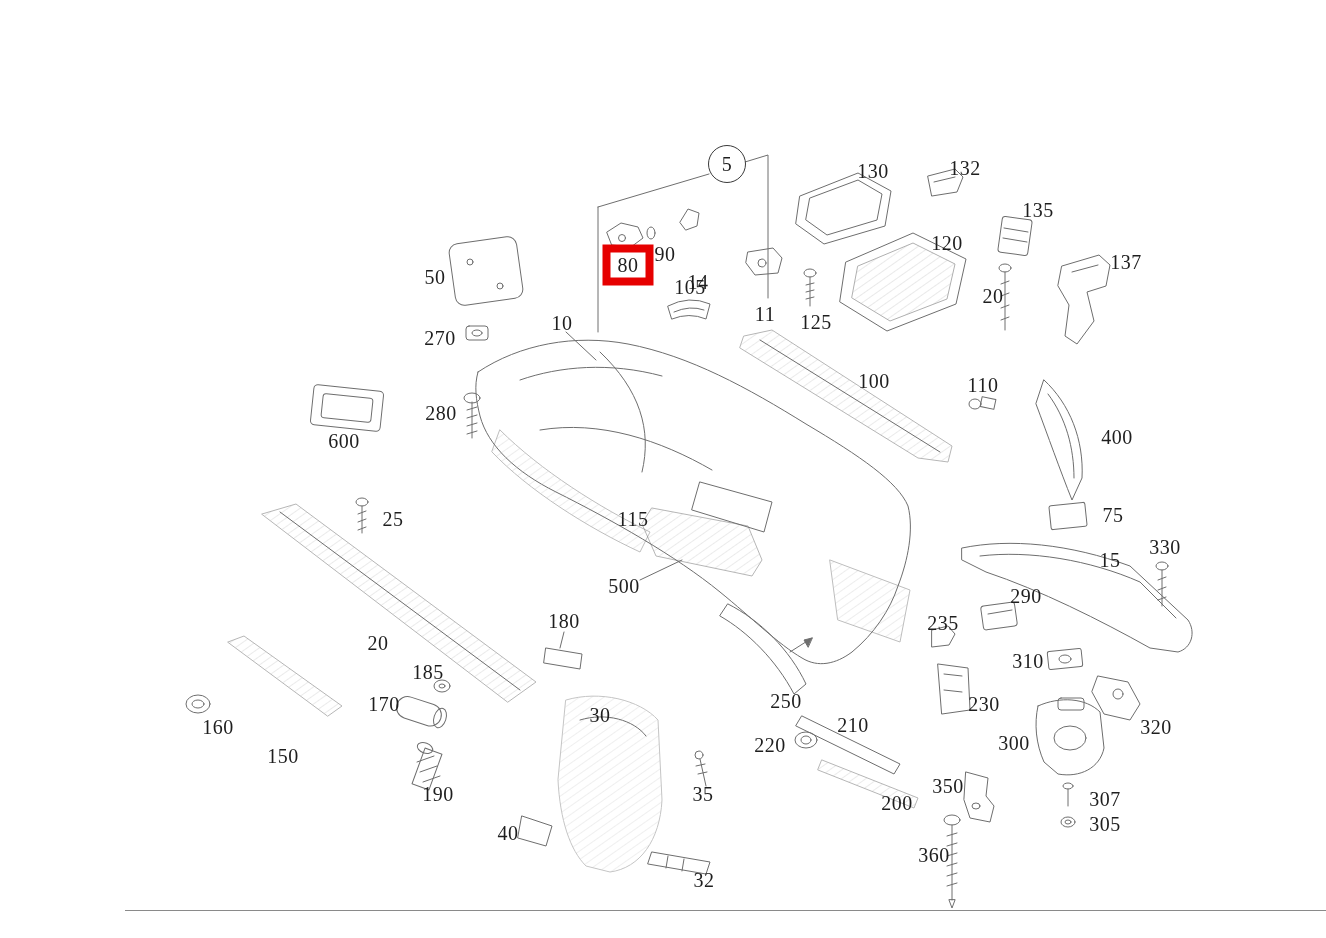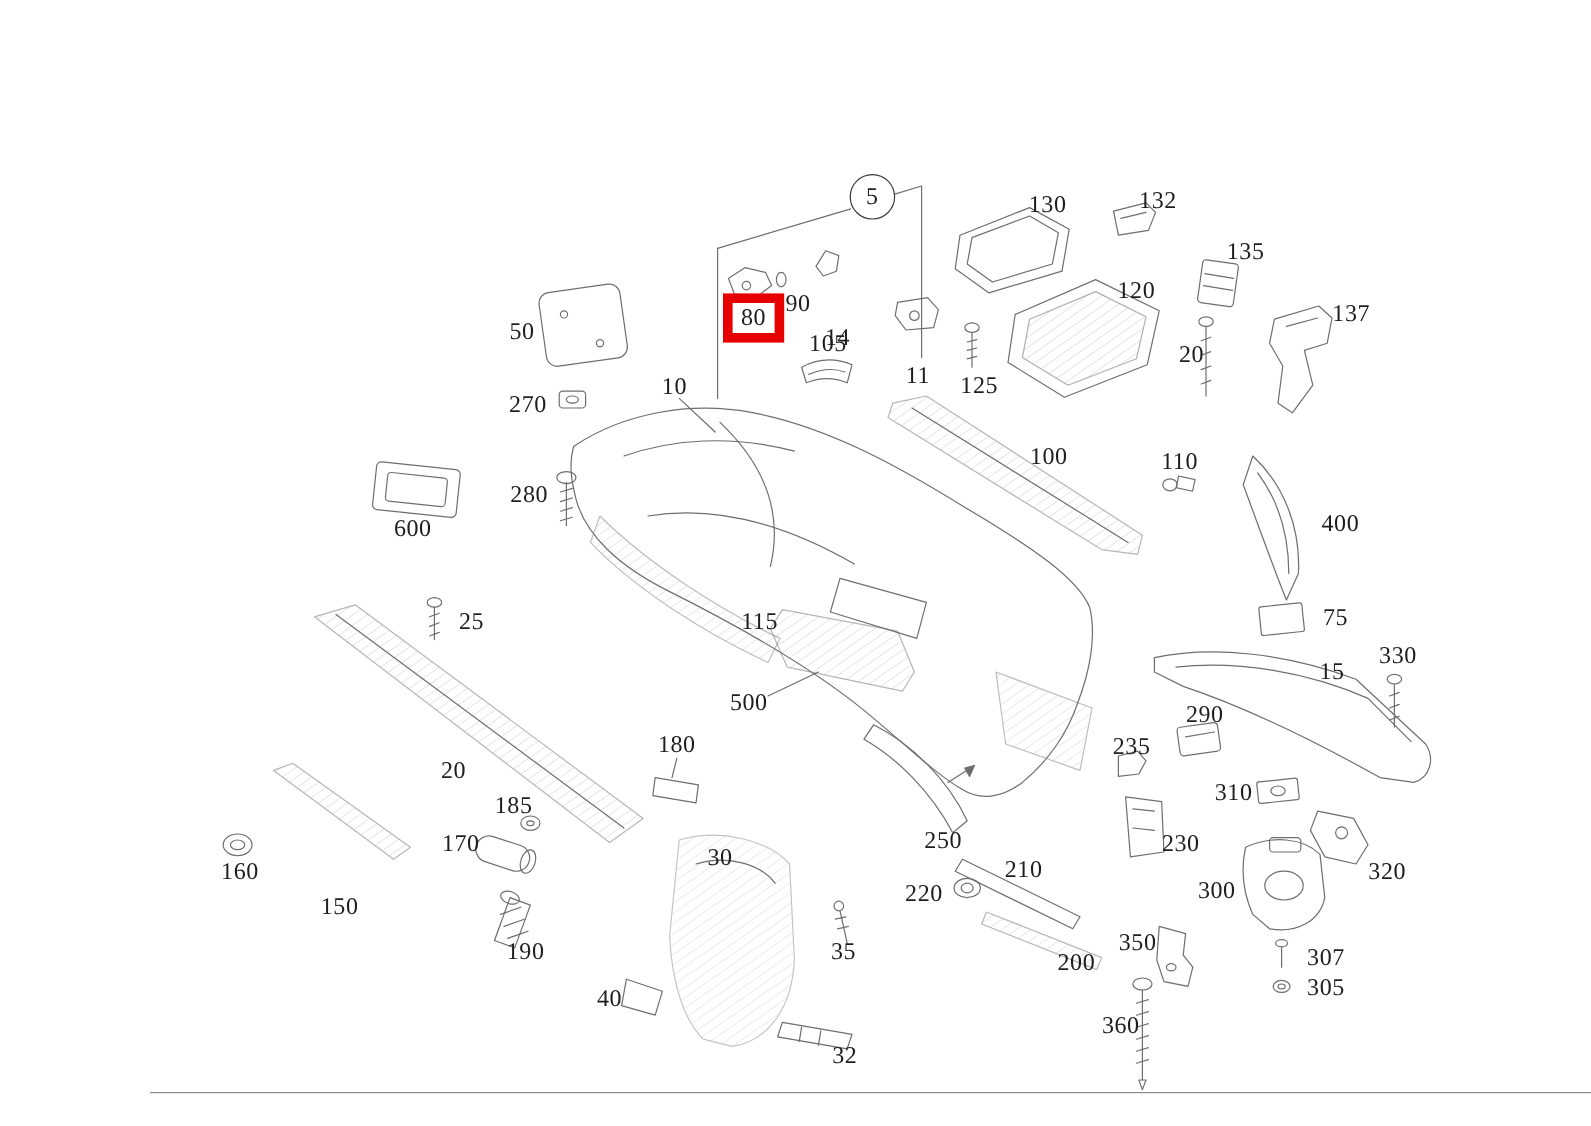--- a/index.html
+++ b/index.html
@@ -270,29 +270,29 @@
       <div class="part-label" style="left: 983px; top: 385px;">110</div>
       <div class="part-label" style="left: 441px; top: 413px;">280</div>
       <div class="part-label" style="left: 1117px; top: 437px;">400</div>
       <div class="part-label" style="left: 344px; top: 441px;">600</div>
       <div class="part-label" style="left: 393px; top: 519px;">25</div>
       <div class="part-label" style="left: 633px; top: 519px;">115</div>
       <div class="part-label" style="left: 1113px; top: 515px;">75</div>
       <div class="part-label" style="left: 1165px; top: 547px;">330</div>
       <div class="part-label" style="left: 1110px; top: 560px;">15</div>
       <div class="part-label" style="left: 624px; top: 586px;">500</div>
-      <div class="part-label" style="left: 1004px; top: 596px;">290</div>
+      <div class="part-label" style="left: 1026px; top: 596px;">290</div>
       <div class="part-label" style="left: 943px; top: 623px;">235</div>
       <div class="part-label" style="left: 564px; top: 621px;">180</div>
       <div class="part-label" style="left: 378px; top: 643px;">20</div>
       <div class="part-label" style="left: 1028px; top: 661px;">310</div>
       <div class="part-label" style="left: 428px; top: 672px;">185</div>
       <div class="part-label" style="left: 384px; top: 704px;">170</div>
       <div class="part-label" style="left: 283px; top: 708px; margin-top: 48px;">150</div>
-      <div class="part-label" style="left: 200px; top: 727px;">160</div>
+      <div class="part-label" style="left: 218px; top: 727px;">160</div>
       <div class="part-label" style="left: 984px; top: 704px;">230</div>
       <div class="part-label" style="left: 1156px; top: 727px;">320</div>
       <div class="part-label" style="left: 786px; top: 701px;">250</div>
       <div class="part-label" style="left: 600px; top: 715px;">30</div>
       <div class="part-label" style="left: 853px; top: 725px;">210</div>
       <div class="part-label" style="left: 1014px; top: 743px;">300</div>
       <div class="part-label" style="left: 770px; top: 745px;">220</div>
       <div class="part-label" style="left: 703px; top: 794px;">35</div>
       <div class="part-label" style="left: 438px; top: 794px; text-align: right;">190</div>
       <div class="part-label" style="left: 897px; top: 803px;">200</div>

